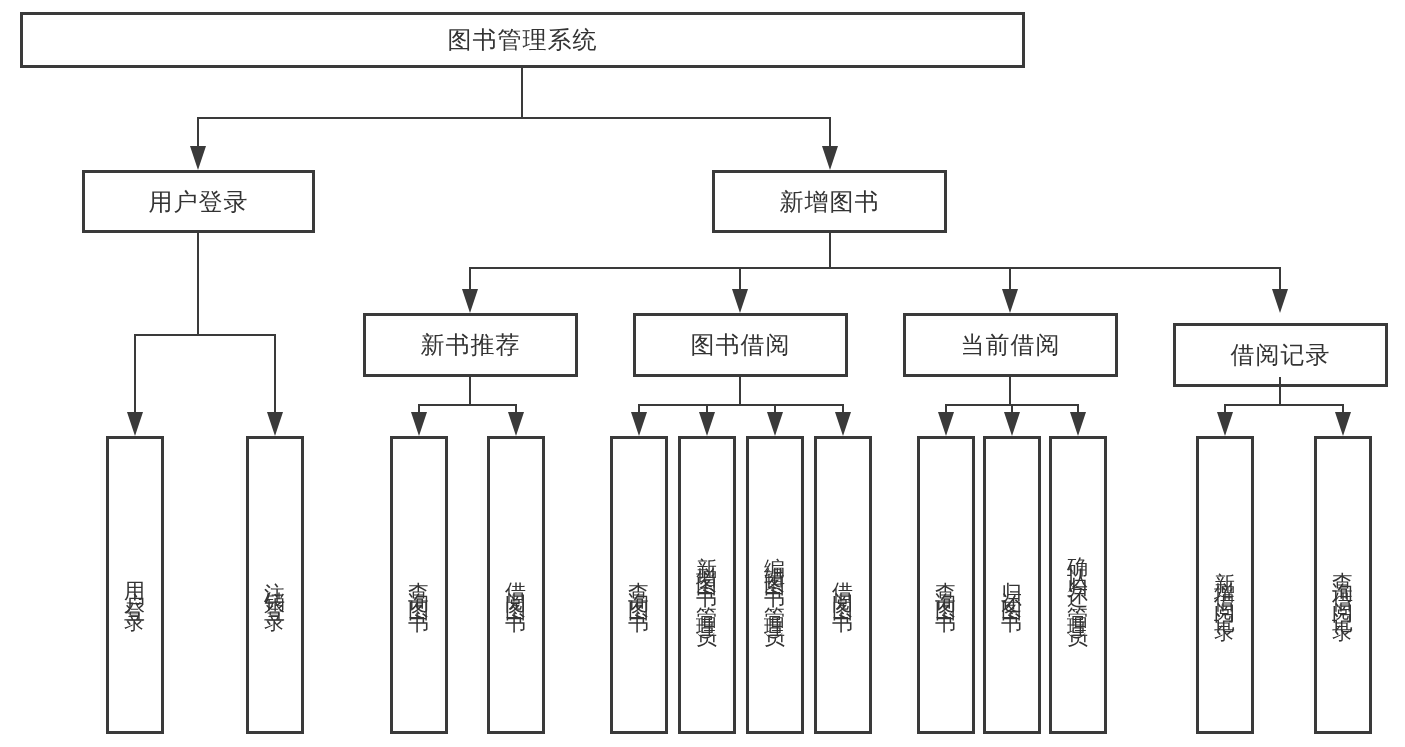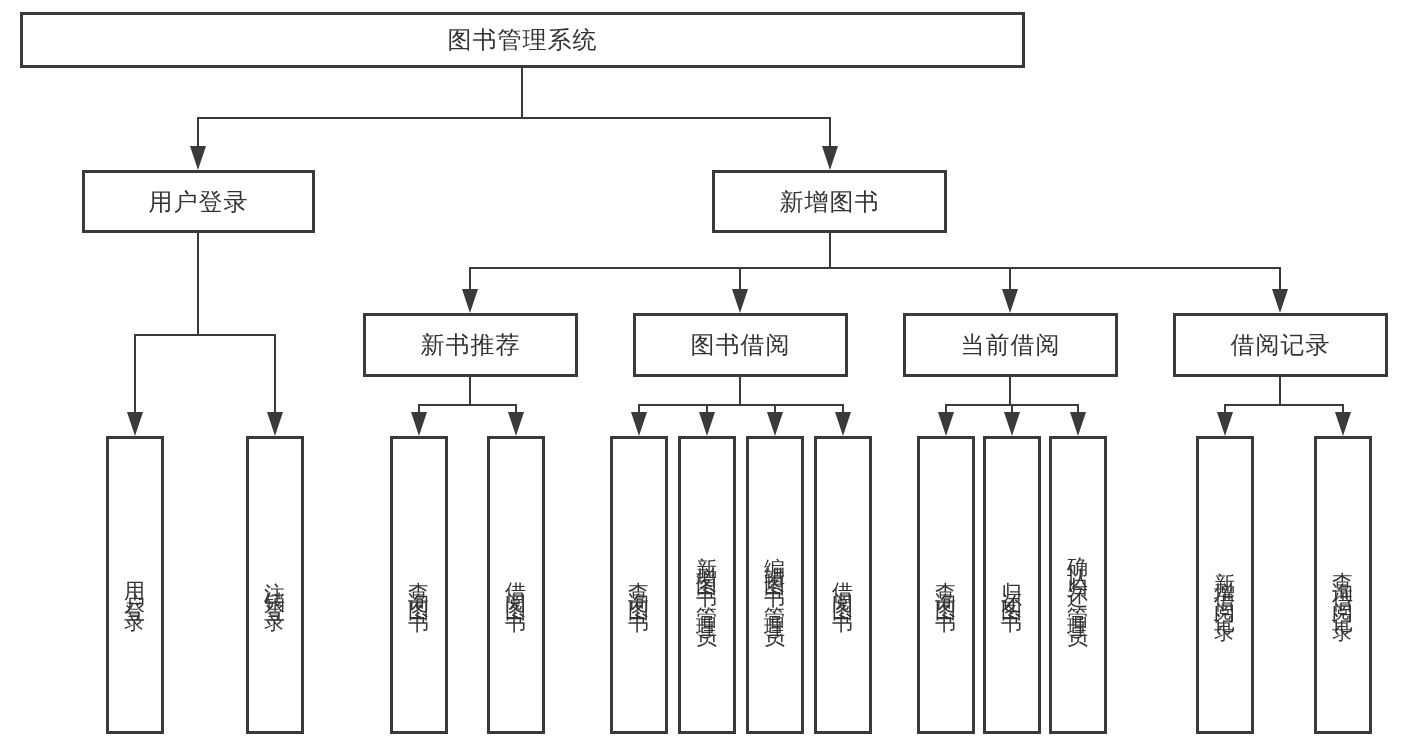--- a/index.html
+++ b/index.html
@@ -103,21 +103,21 @@
 
   <div class="box h" style="left:363px;top:313px;width:215px;height:64px;">
     <span>新书推荐</span>
   </div>
   <div class="box h" style="left:633px;top:313px;width:215px;height:64px;">
     <span>图书借阅</span>
   </div>
   <div class="box h" style="left:903px;top:313px;width:215px;height:64px;">
     <span>当前借阅</span>
   </div>
-  <div class="box h" style="left:1173px;top:313px;width:215px;height:64px;">
+  <div class="box h" style="left:1173px;top:323px;width:215px;height:64px;">
     <span>借阅记录</span>
   </div>
 
   <i class="vl" style="left:469px;top:377px;height:29px;"></i>
   <i class="hl" style="left:418px;top:404px;width:99px;"></i>
   <i class="vl" style="left:418px;top:404px;height:12px;"></i>
   <i class="vl" style="left:515px;top:404px;height:12px;"></i>
   <i class="arrow" style="left:411px;top:412px;"></i>
   <i class="arrow" style="left:508px;top:412px;"></i>
 

